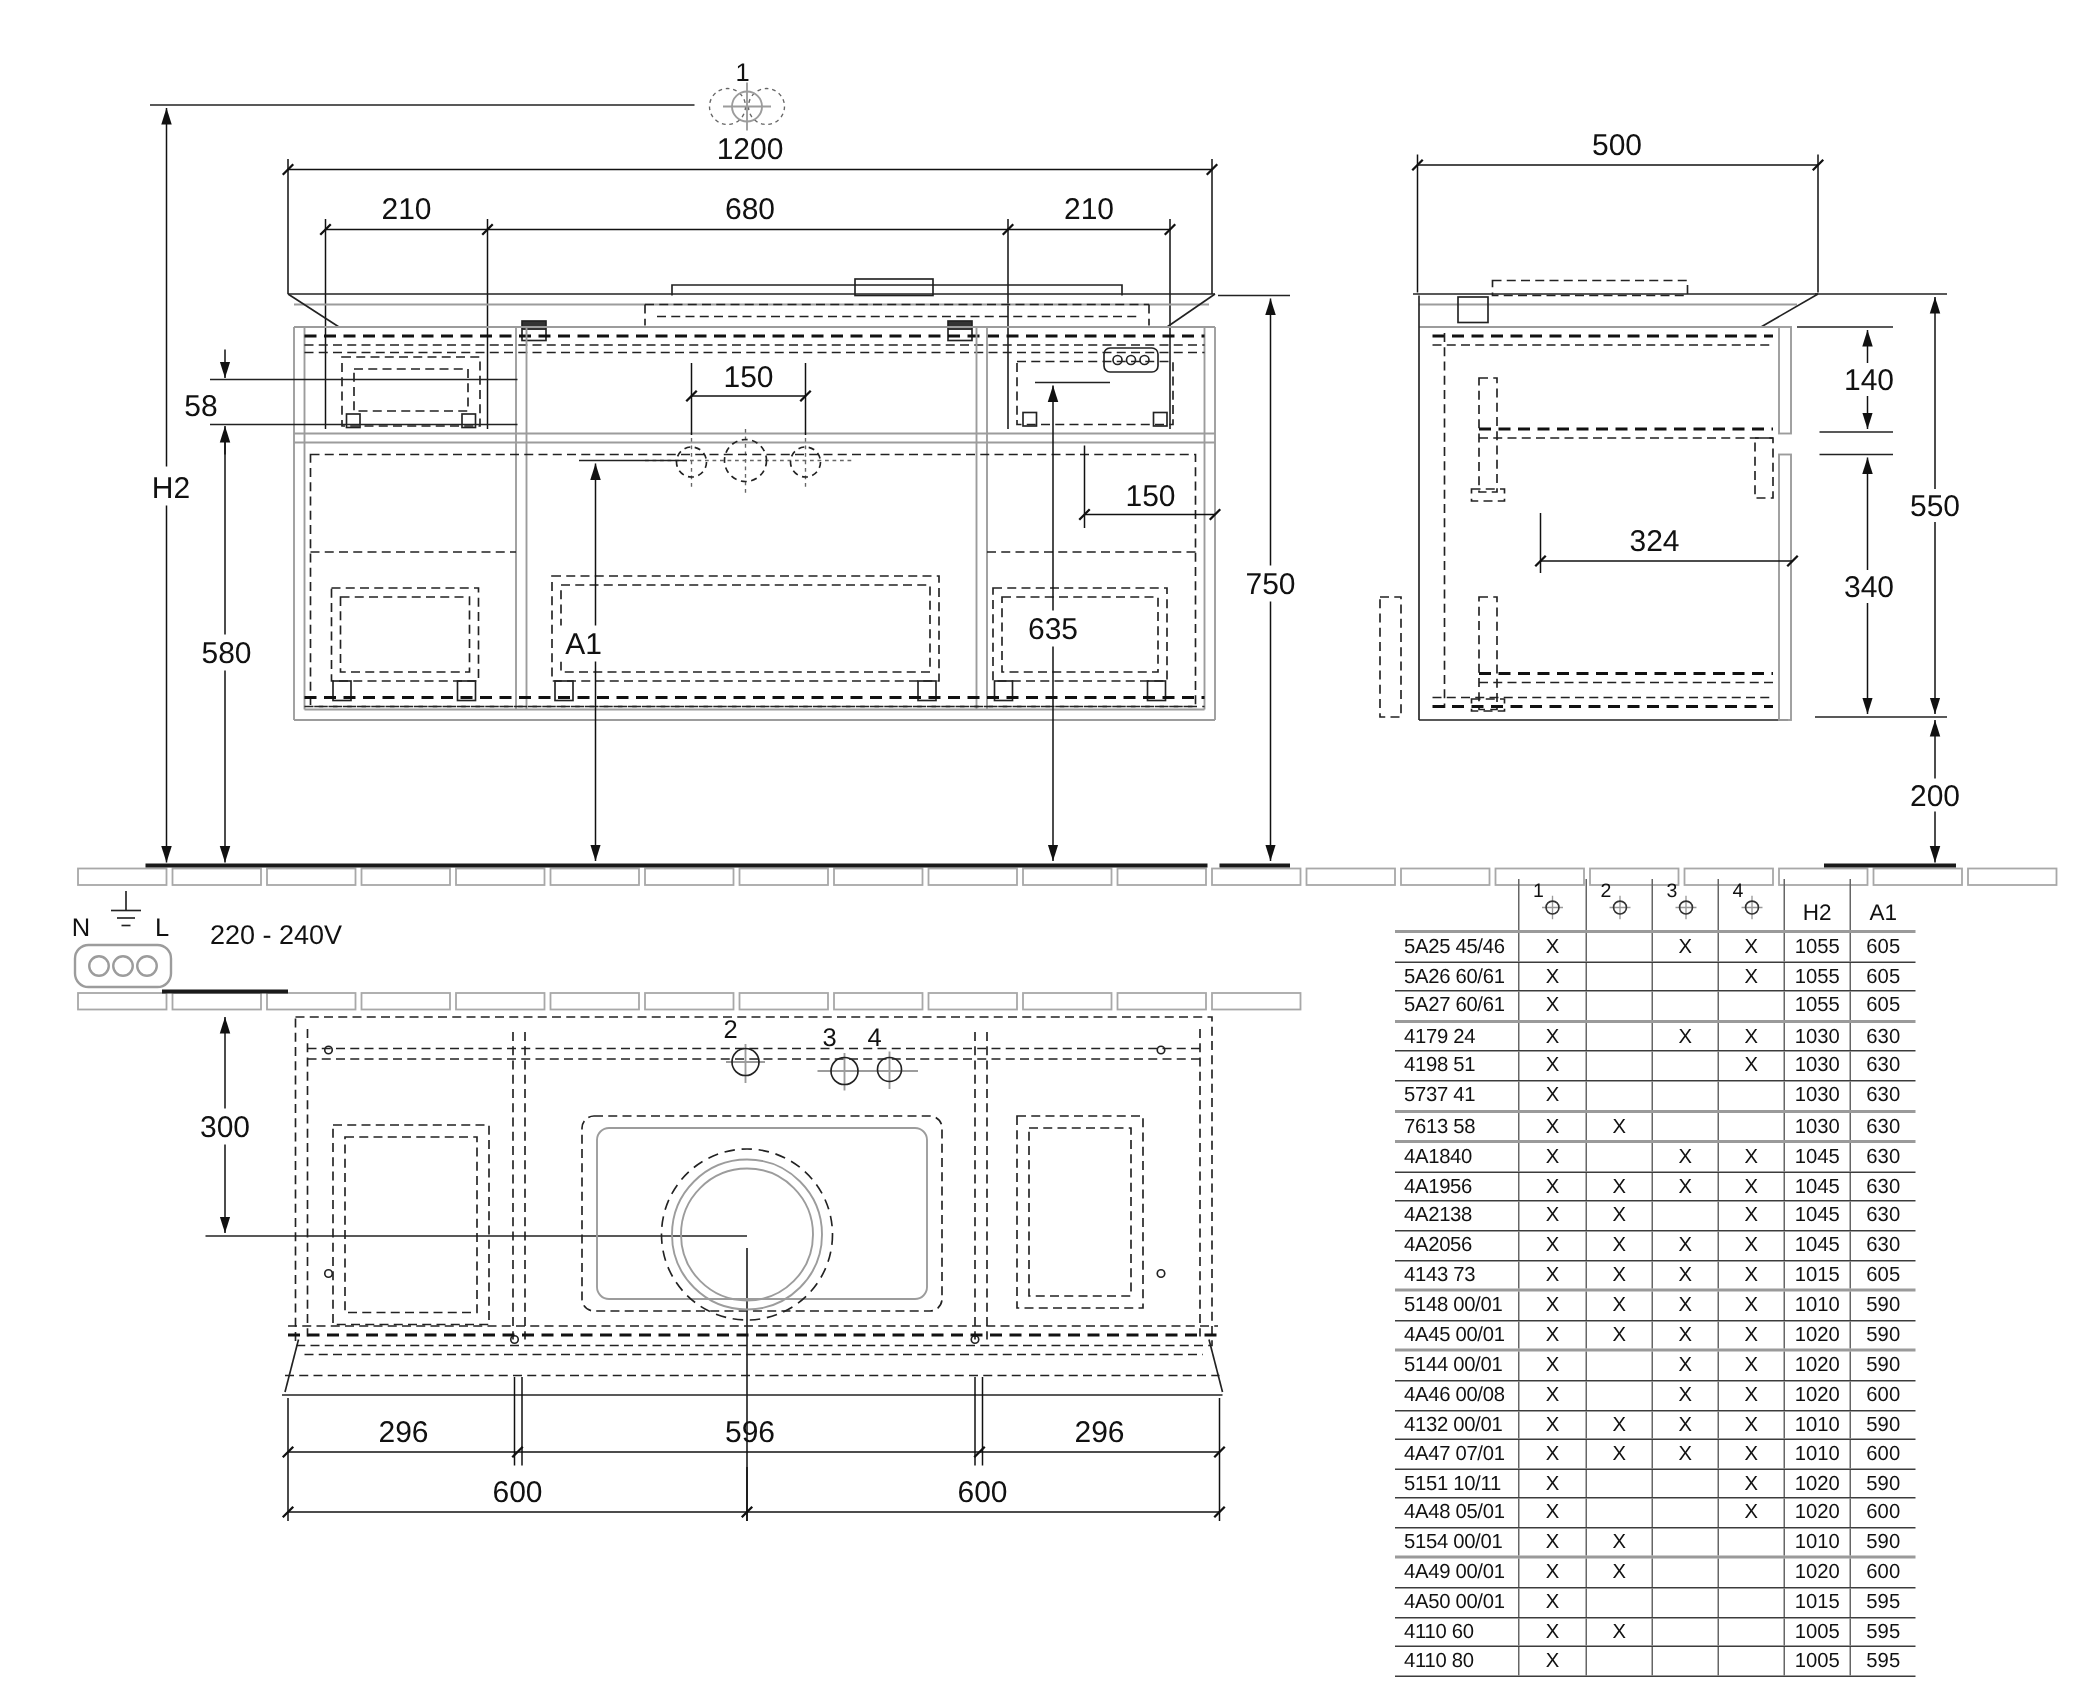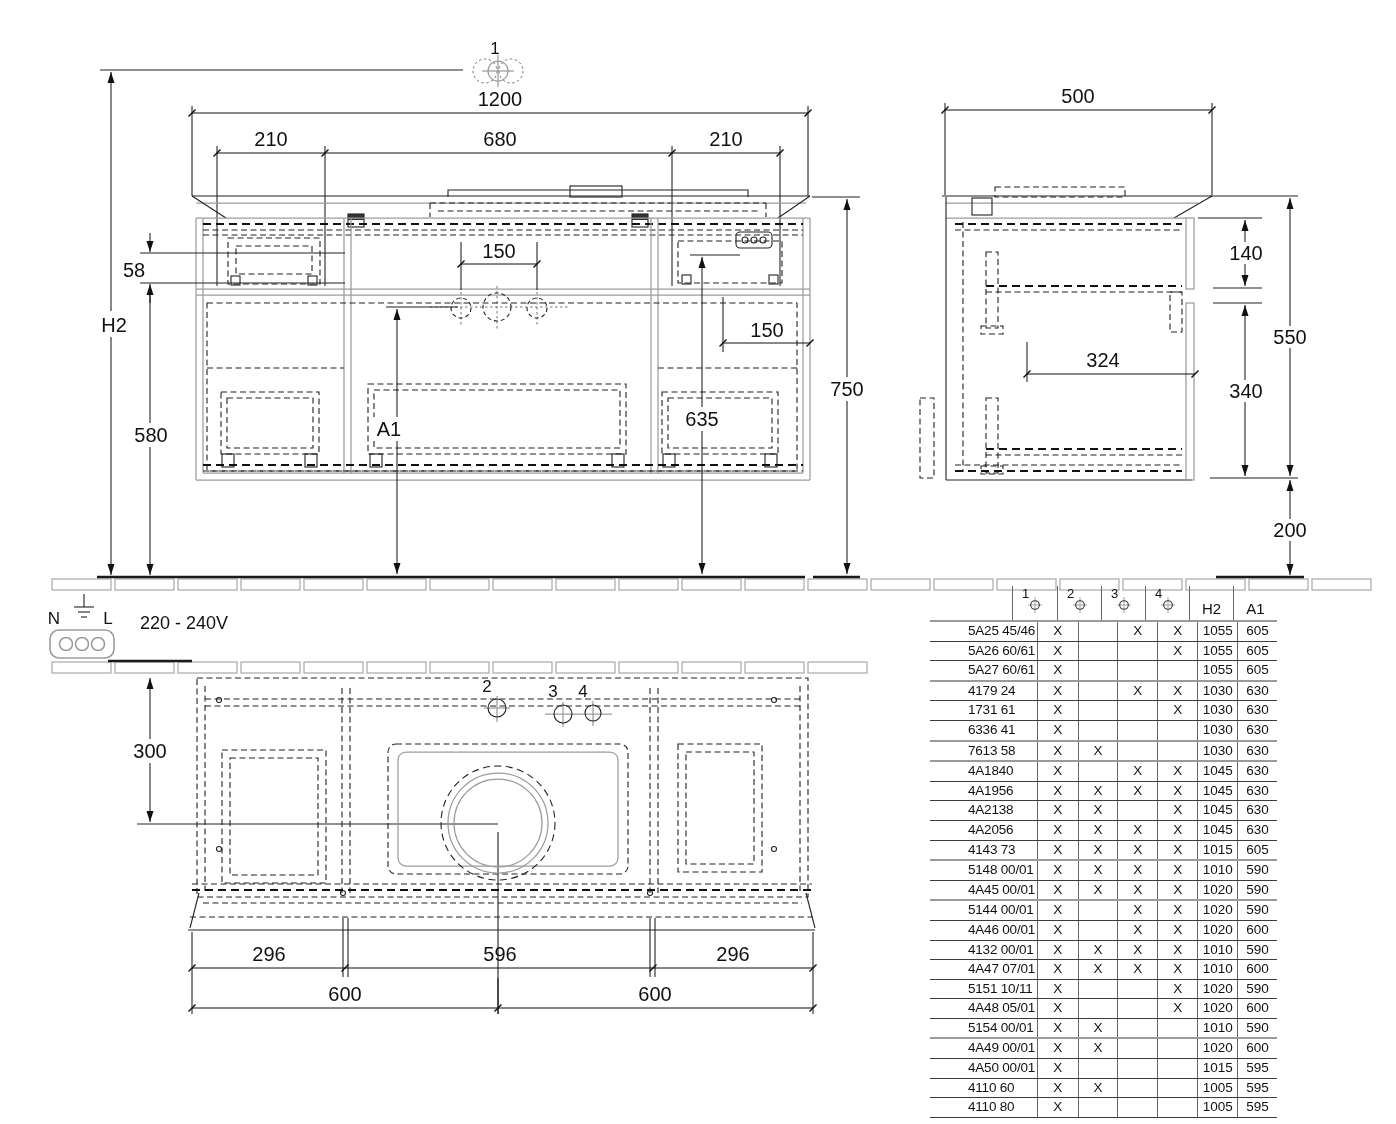--- a/index.html
+++ b/index.html
@@ -22,21 +22,21 @@
 
   
   #spec-table{position:absolute;left:930px;top:586px;width:347px;color:#111;}
   .thead{display:flex;height:34px;border-bottom:2px solid #9a9a9a;}
   .trow {display:flex;height:18.6px;line-height:18.6px;border-bottom:1px solid #3c3c3c;}
   .trow.group-end{border-bottom:2px solid #9a9a9a;}
   .cell,.hcell{box-sizing:border-box;overflow:hidden;}
   .c0{width:82px;}
   .c1,.c2,.c3,.c4,.ch,.ca{width:44px;border-left:1px solid #666;text-align:center;}
   .c1{width:45px;}
-  .cell.c0{padding-left:6px;font-size:13.5px;letter-spacing:-0.2px;margin-left:32px;}
+  .cell.c0{padding-left:6px;font-size:13.5px;letter-spacing:-0.2px;}
   .cell{font-size:13.5px;}
   .hcell{position:relative;}
   .hnum{position:absolute;top:0;left:9px;font-size:13px;}
   .hcross{position:absolute;top:11px;left:50%;transform:translateX(-50%);}
   .hlabel{font-size:15px;line-height:34px;padding-top:6px;}
 </style>
 </head>
 <body>
 
 <div id="stage">
@@ -462,30 +462,30 @@
         <div class="trow">
           <div class="cell c0">4179 24</div>
           <div class="cell c1">X</div>
           <div class="cell c2"></div>
           <div class="cell c3">X</div>
           <div class="cell c4">X</div>
           <div class="cell ch">1030</div>
           <div class="cell ca">630</div>
         </div>
         <div class="trow">
-          <div class="cell c0">1731 61</div>
+          <div class="cell c0">4198 51</div>
           <div class="cell c1">X</div>
           <div class="cell c2"></div>
           <div class="cell c3"></div>
           <div class="cell c4">X</div>
           <div class="cell ch">1030</div>
           <div class="cell ca">630</div>
         </div>
         <div class="trow group-end">
-          <div class="cell c0">6336 41</div>
+          <div class="cell c0">5737 41</div>
           <div class="cell c1">X</div>
           <div class="cell c2"></div>
           <div class="cell c3"></div>
           <div class="cell c4"></div>
           <div class="cell ch">1030</div>
           <div class="cell ca">630</div>
         </div>
         <div class="trow group-end">
           <div class="cell c0">7613 58</div>
           <div class="cell c1">X</div>
@@ -561,21 +561,21 @@
         <div class="trow">
           <div class="cell c0">5144 00/01</div>
           <div class="cell c1">X</div>
           <div class="cell c2"></div>
           <div class="cell c3">X</div>
           <div class="cell c4">X</div>
           <div class="cell ch">1020</div>
           <div class="cell ca">590</div>
         </div>
         <div class="trow">
-          <div class="cell c0">4A46 00/01</div>
+          <div class="cell c0">4A46 00/08</div>
           <div class="cell c1">X</div>
           <div class="cell c2"></div>
           <div class="cell c3">X</div>
           <div class="cell c4">X</div>
           <div class="cell ch">1020</div>
           <div class="cell ca">600</div>
         </div>
         <div class="trow">
           <div class="cell c0">4132 00/01</div>
           <div class="cell c1">X</div>

